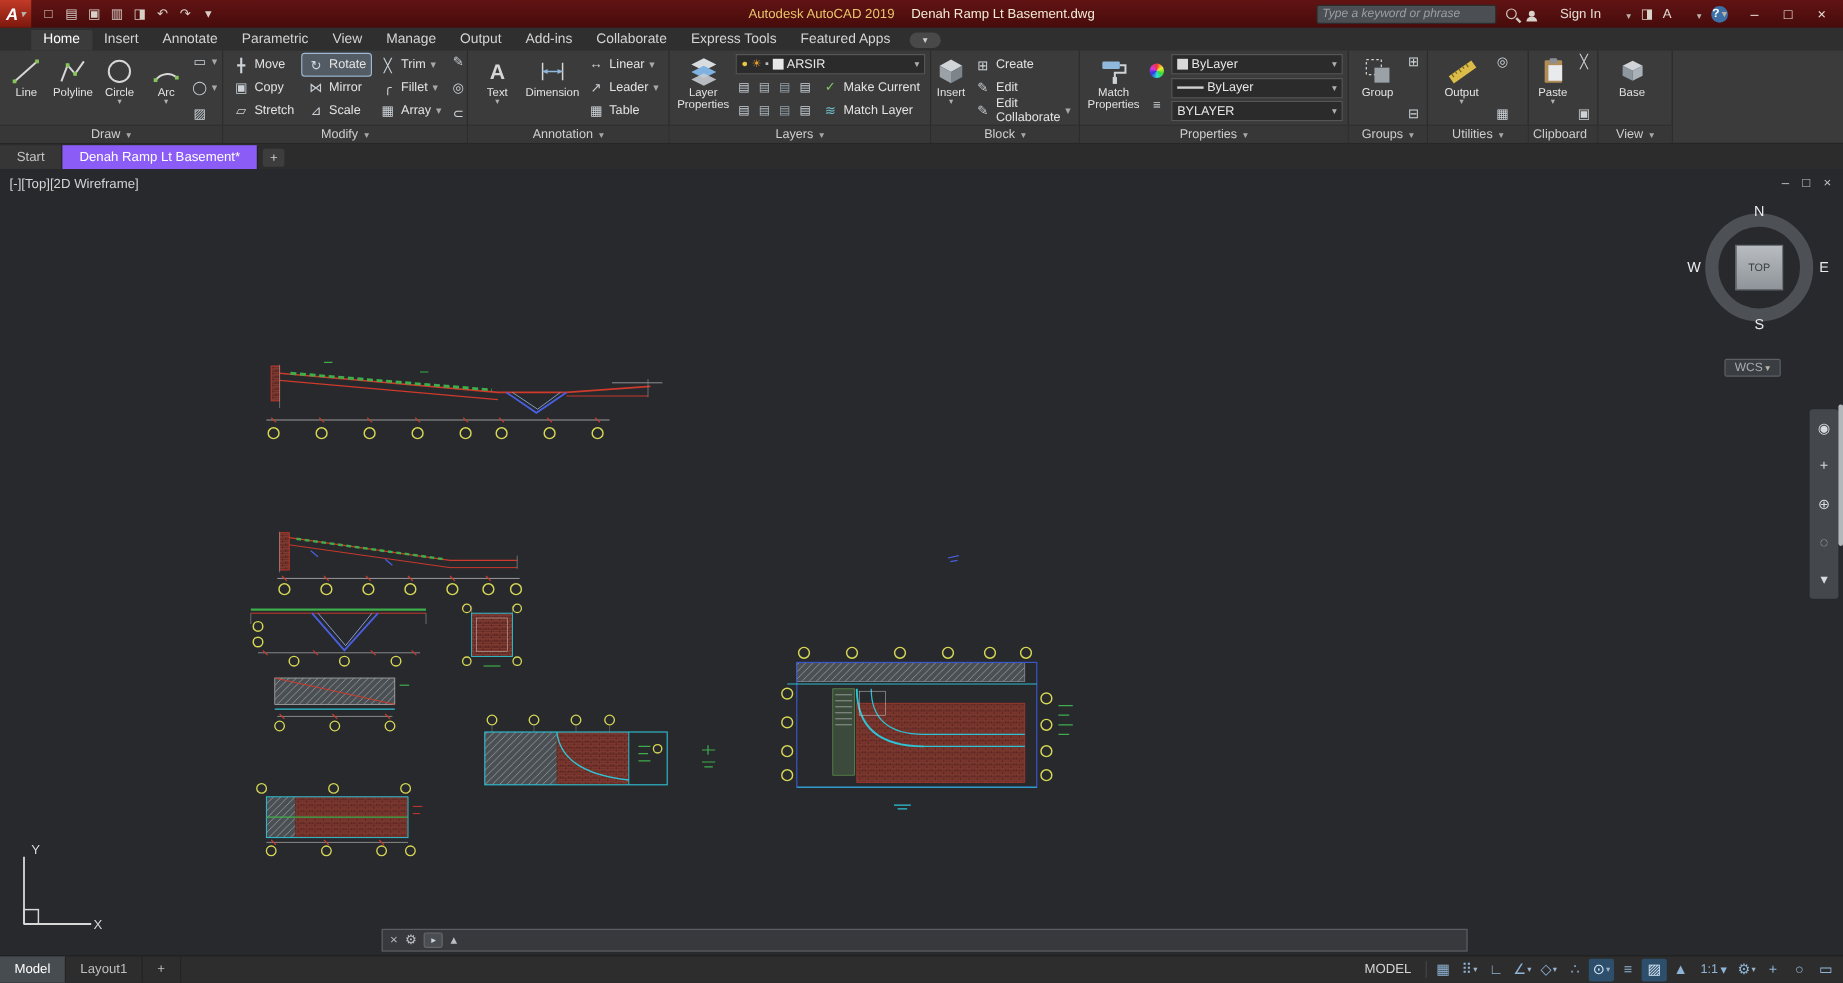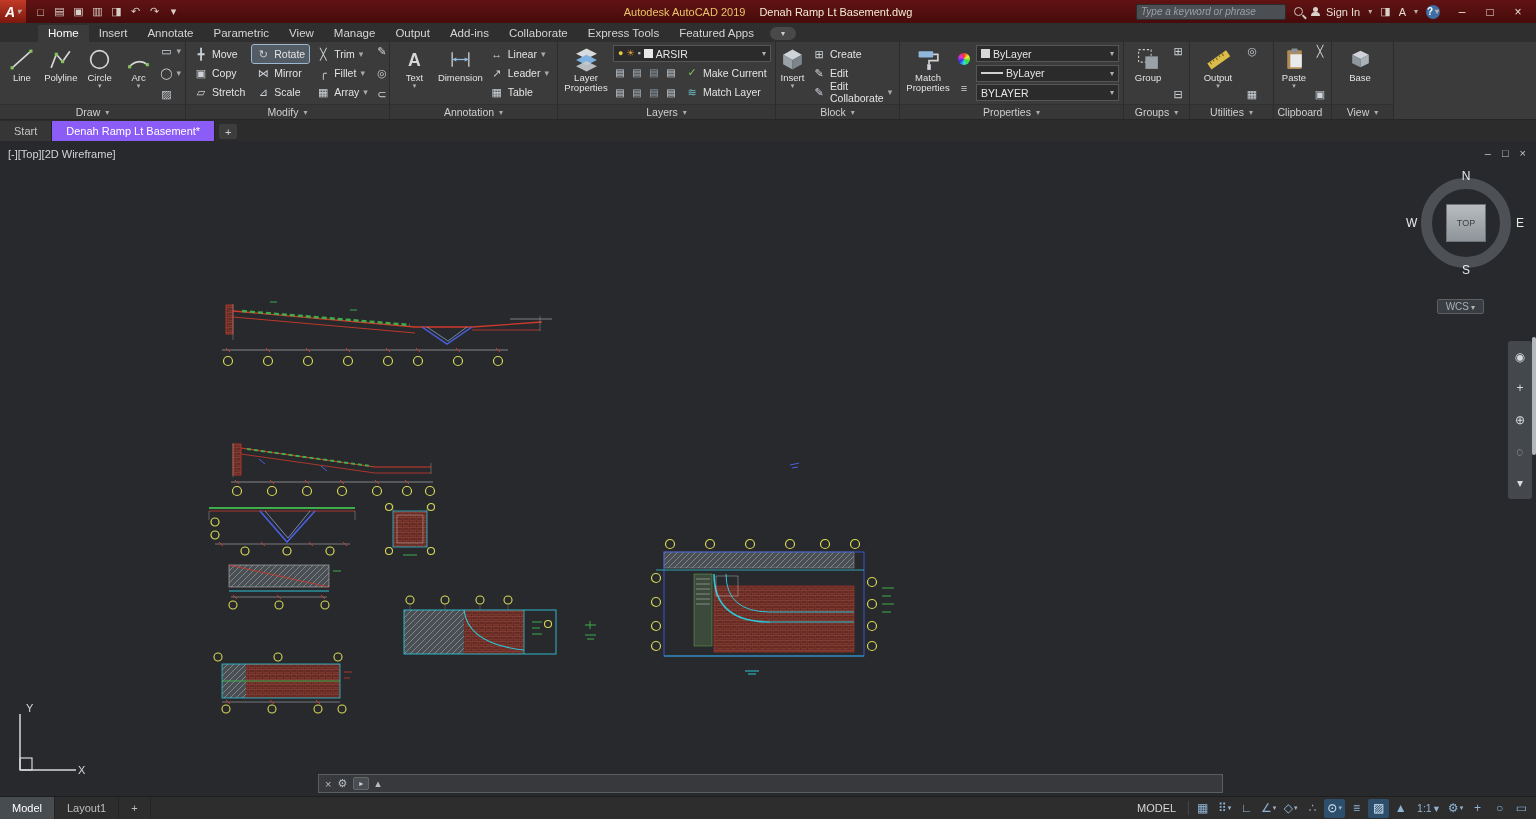--- a/index.html
+++ b/index.html
@@ -15,28 +15,28 @@
   .title-app{color:#e9c46a}
   .title-doc{color:#f3ecd4}
   .tb-right{margin-left:auto;display:flex;align-items:center;gap:8px;padding-right:4px}
   .search{width:150px;height:16px;background:#4b4f54;border:1px solid #2c2c2c;border-radius:2px;color:#cfcfcf;font-size:10px;font-style:italic;padding:0 4px}
   .search::placeholder{color:#9aa0a6;font-style:italic}
   .ico-search{width:9px;height:9px;border:1.5px solid #cfc8bf;border-radius:50%;position:relative;display:inline-block}
   .ico-search::after{content:"";position:absolute;width:5px;height:1.5px;background:#cfc8bf;transform:rotate(45deg);left:7px;top:8px}
   .person{width:9px;height:9px;position:relative;display:inline-block}
   .person::before{content:"";position:absolute;width:5px;height:5px;border-radius:50%;background:#d8d2ca;left:2px;top:0}
   .person::after{content:"";position:absolute;width:9px;height:4px;border-radius:4px 4px 0 0;background:#d8d2ca;bottom:0}
-  .tb-txt{color:#e3ddd4;font-size:11px;cursor:pointer;display:flex;align-items:center;gap:6px}
+  .tb-txt{color:#e3ddd4;font-size:11px;cursor:pointer;display:flex;align-items:flex-end;gap:19px}
   .dd::after{content:"▾";font-size:8px;color:#b9b2a9;margin-left:2px}
   .helpq{width:14px;height:14px;border-radius:50%;background:#3d6ea5;color:#fff;display:flex;align-items:center;justify-content:center;font-size:10px;font-weight:bold}
   .winbtns{display:flex}
   .winbtns span{width:28px;height:23px;display:flex;align-items:center;justify-content:center;color:#e8e2da;font-size:12px;cursor:pointer}
 
   
-  .ribtabs{height:19px;background:#2f2f2f;display:flex;align-items:flex-end;padding-left:38px}
+  .ribtabs{height:19px;background:#2f2f2f;display:flex;align-items:flex-end;padding-left:26px}
   .rtab{padding:2px 10px 3px;font-size:11.5px;color:#d4d4d4;cursor:pointer}
   .rtab.active{background:#3b3b3b;color:#fff}
   .rib-toggle{margin-left:6px;margin-bottom:2px;width:26px;height:13px;border-radius:7px;background:#494949;color:#cfcfcf;font-size:8px;display:flex;align-items:center;justify-content:center;cursor:pointer}
 
   
   .ribbon{height:78px;background:#3b3b3b;display:flex;border-bottom:1px solid #262626}
   .panel{display:flex;flex-direction:column;border-right:1px solid #2c2c2c}
   .pc{flex:1;display:flex;align-items:stretch;padding:2px 4px;gap:3px}
   .plabel{height:15px;background:#373737;border-top:1px solid #303030;display:flex;align-items:center;justify-content:center;font-size:10.5px;color:#cfcfcf;cursor:pointer}
   .plabel::after{content:"▾";font-size:8px;margin-left:5px;color:#a8a8a8}

